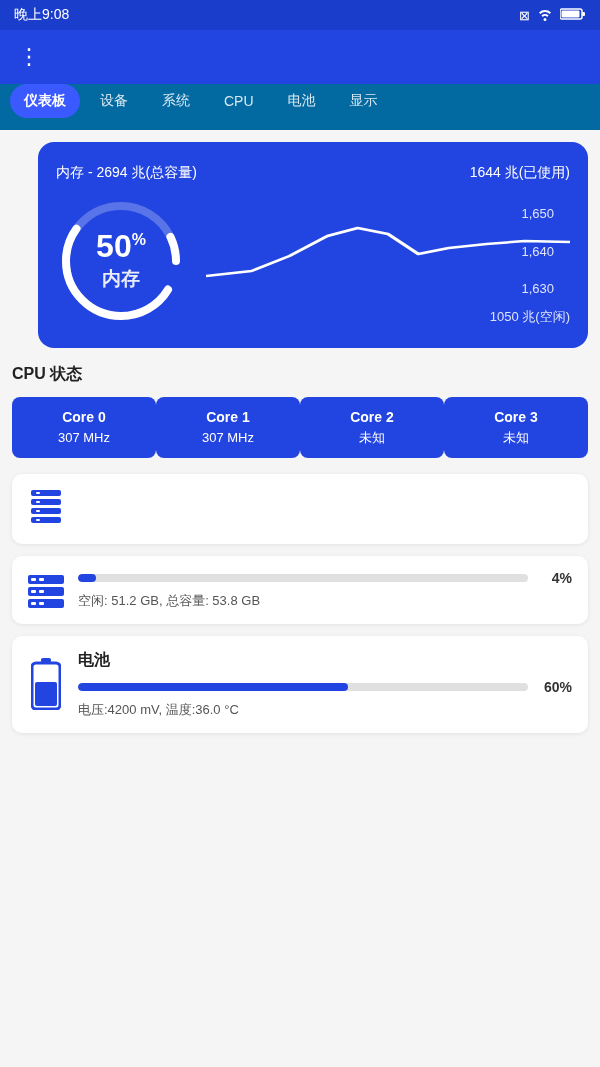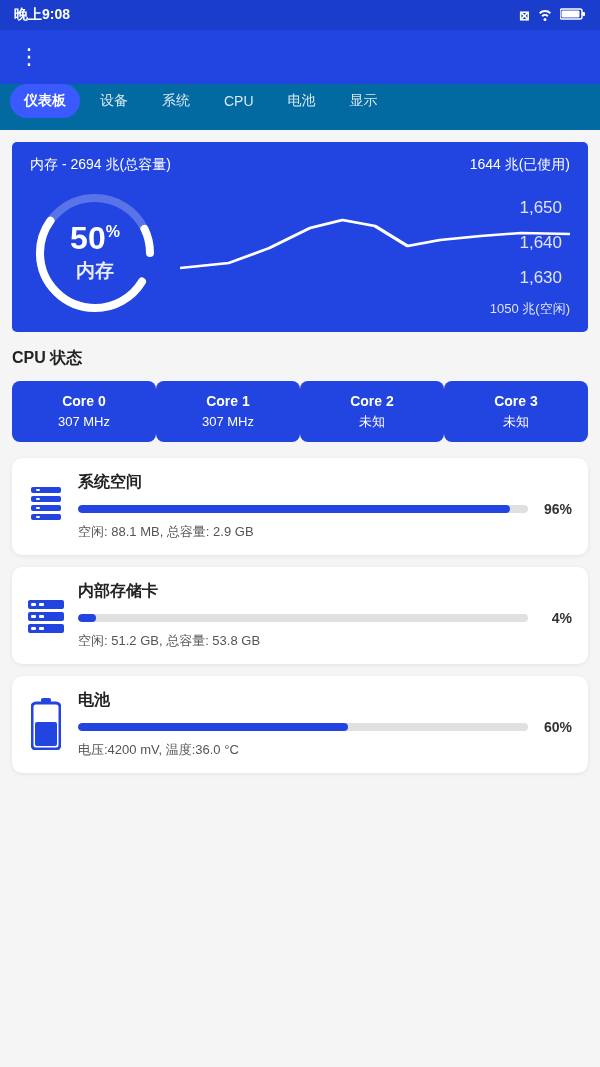--- a/index.html
+++ b/index.html
@@ -13,21 +13,20 @@
     }
     
     .status-bar {
       background: #1a3dcc;
       color: white;
       display: flex;
       justify-content: space-between;
       align-items: center;
       padding: 6px 14px;
       font-size: 14px;
-      font-weight: bold;
     }
     .status-icons {
       display: flex;
       align-items: center;
       gap: 6px;
     }
     
     .header {
       background: #2244e0;
       color: white;
@@ -69,24 +68,25 @@
       font-weight: bold;
     }
     
     .main-content {
       padding: 12px;
       background: #f5f5f5;
     }
     
     .memory-card {
       background: #2244e0;
-      border-radius: 5px;
-      padding: 14px 18px;
+      border-radius: 16px;
+      padding: 22px 18px;
       color: white;
       margin-bottom: 16px;
+      margin-left: 26px;
     }
     .memory-header {
       display: flex;
       justify-content: space-between;
       margin-bottom: 14px;
       font-size: 14px;
     }
     .memory-body {
       display: flex;
       align-items: center;
@@ -130,27 +130,27 @@
       flex: 1;
       position: relative;
       height: 110px;
     }
     .chart-svg {
       width: 100%;
       height: 90px;
     }
     .chart-labels {
       position: absolute;
-      right: 8px;
+      right: 16px;
       top: 0;
       display: flex;
       flex-direction: column;
       justify-content: space-between;
       height: 90px;
-      font-size: 17px;
+      font-size: 13px;
       color: rgba(255,255,255,0.85);
       text-align: right;
     }
     .memory-footer {
       text-align: right;
       margin-top: 8px;
       font-size: 13px;
       color: rgba(255,255,255,0.85);
     }
     
@@ -340,48 +340,37 @@
         <rect x="2" y="2" width="30" height="6" rx="2"></rect>
         <rect x="2" y="11" width="30" height="6" rx="2"></rect>
         <rect x="2" y="20" width="30" height="6" rx="2"></rect>
         <rect x="2" y="29" width="30" height="6" rx="2"></rect>
         <rect x="7" y="4" width="4" height="2" rx="1" fill="white"></rect>
         <rect x="7" y="13" width="4" height="2" rx="1" fill="white"></rect>
         <rect x="7" y="22" width="4" height="2" rx="1" fill="white"></rect>
         <rect x="7" y="31" width="4" height="2" rx="1" fill="white"></rect>
       </svg>
     </div>
-    <div class="card-body">
-      <div class="card-title">系统空间</div>
-      <div class="progress-row">
-        <div class="progress-bar-bg">
-          <div class="progress-bar-fill" style="width:96%"></div>
-        </div>
-        <span class="progress-pct">96%</span>
-      </div>
-      <div class="card-sub">空闲: 88.1 MB, 总容量: 2.9 GB</div>
-    </div>
   </div>
 
   <div class="info-card">
     <div class="card-icon">
       <svg width="38" height="38" viewBox="0 0 38 38" fill="#2244e0">
         <rect x="1" y="4" width="36" height="9" rx="2"></rect>
         <rect x="1" y="16" width="36" height="9" rx="2"></rect>
         <rect x="1" y="28" width="36" height="9" rx="2"></rect>
         <rect x="4" y="7" width="5" height="3" rx="1" fill="white"></rect>
         <rect x="4" y="19" width="5" height="3" rx="1" fill="white"></rect>
         <rect x="4" y="31" width="5" height="3" rx="1" fill="white"></rect>
         <rect x="12" y="7" width="5" height="3" rx="1" fill="white"></rect>
         <rect x="12" y="19" width="5" height="3" rx="1" fill="white"></rect>
         <rect x="12" y="31" width="5" height="3" rx="1" fill="white"></rect>
       </svg>
     </div>
     <div class="card-body">
-      <div class="card-title">内部存储卡</div>
       <div class="progress-row">
         <div class="progress-bar-bg">
           <div class="progress-bar-fill" style="width:4%"></div>
         </div>
         <span class="progress-pct">4%</span>
       </div>
       <div class="card-sub">空闲: 51.2 GB, 总容量: 53.8 GB</div>
     </div>
   </div>
 

